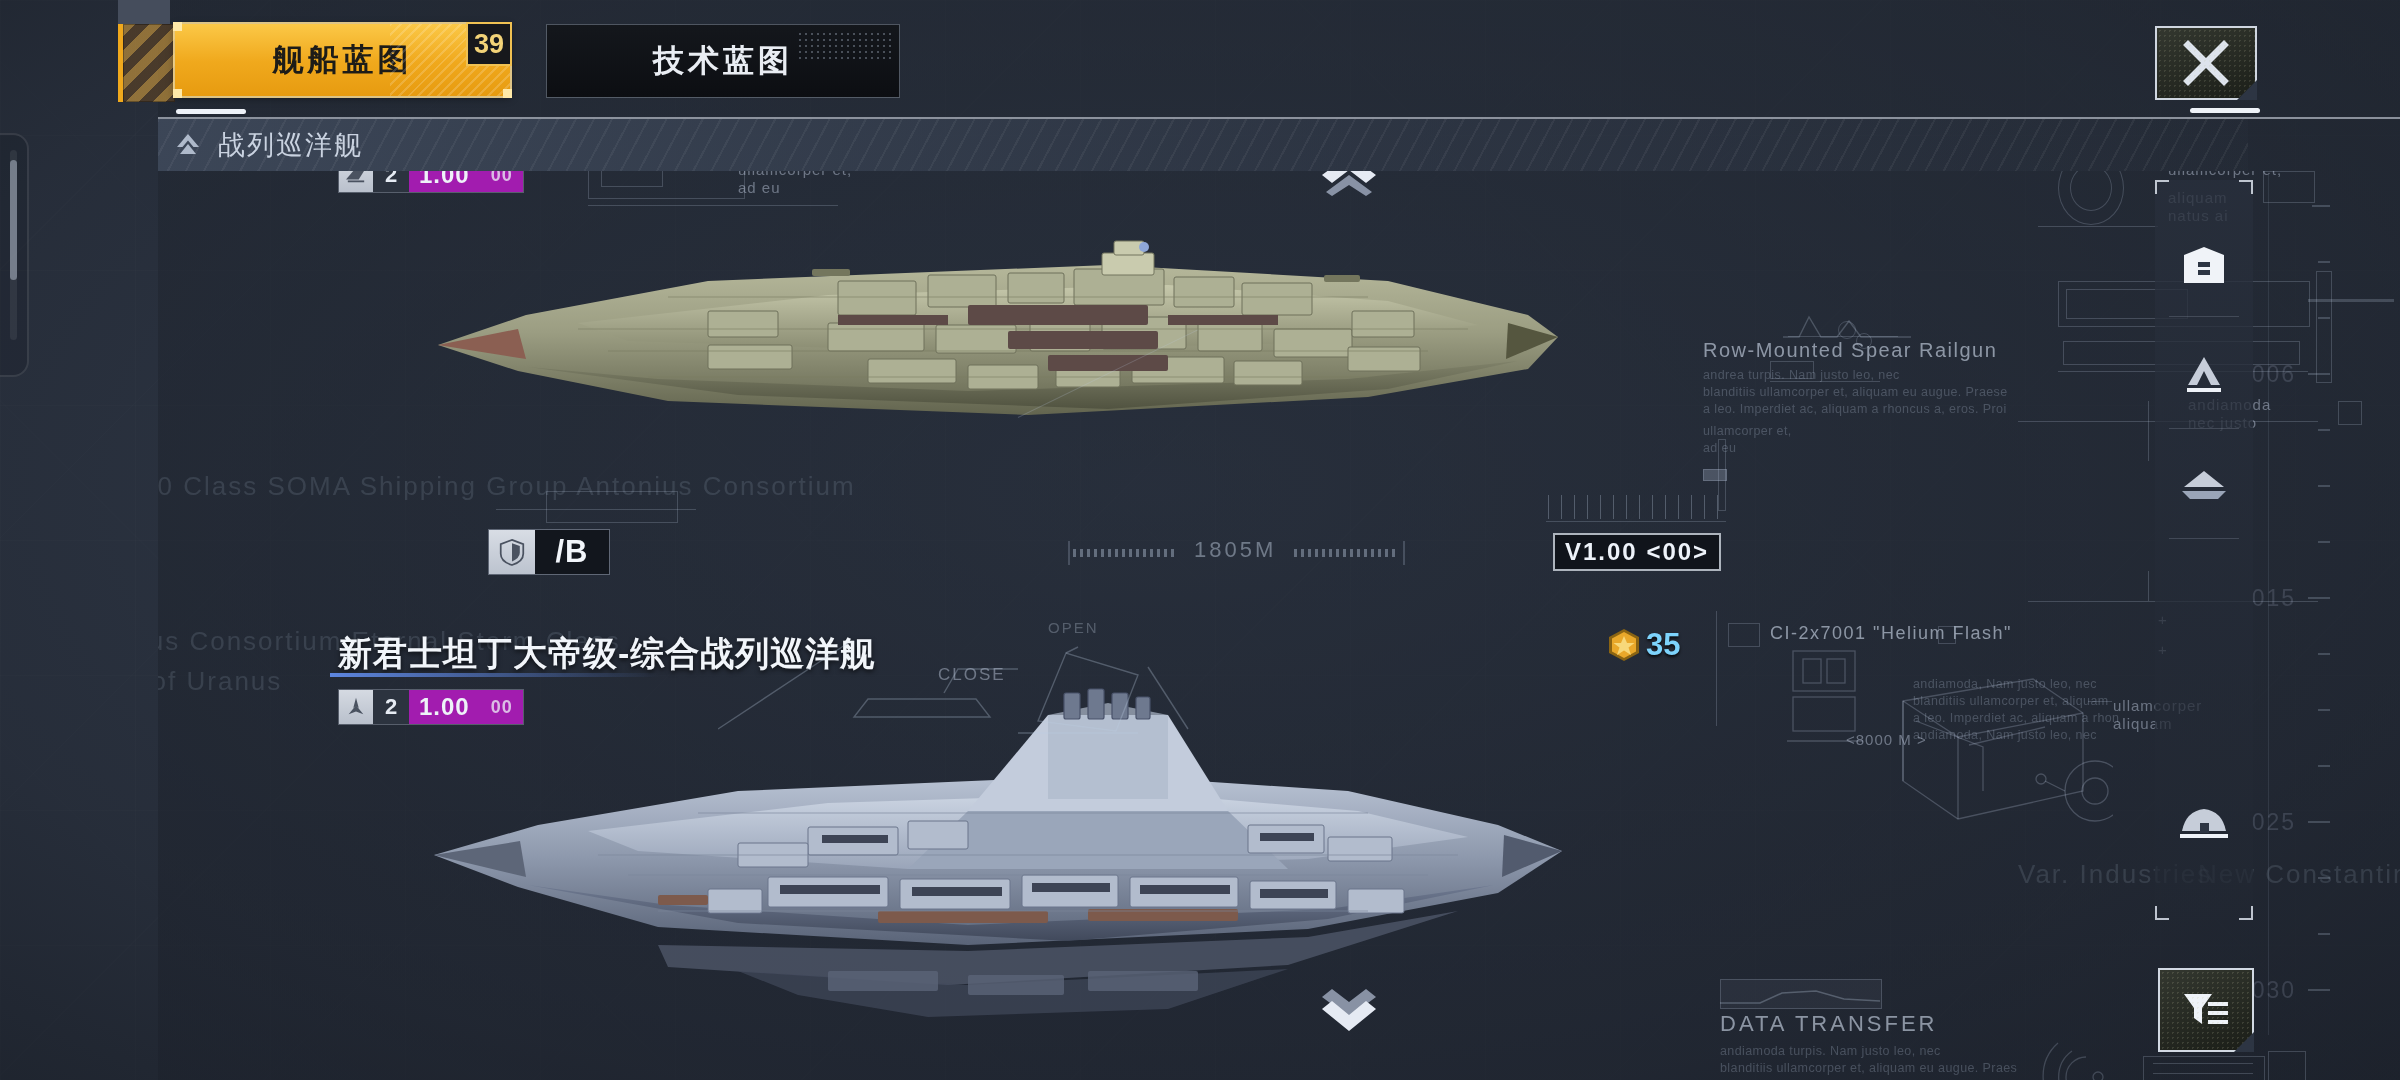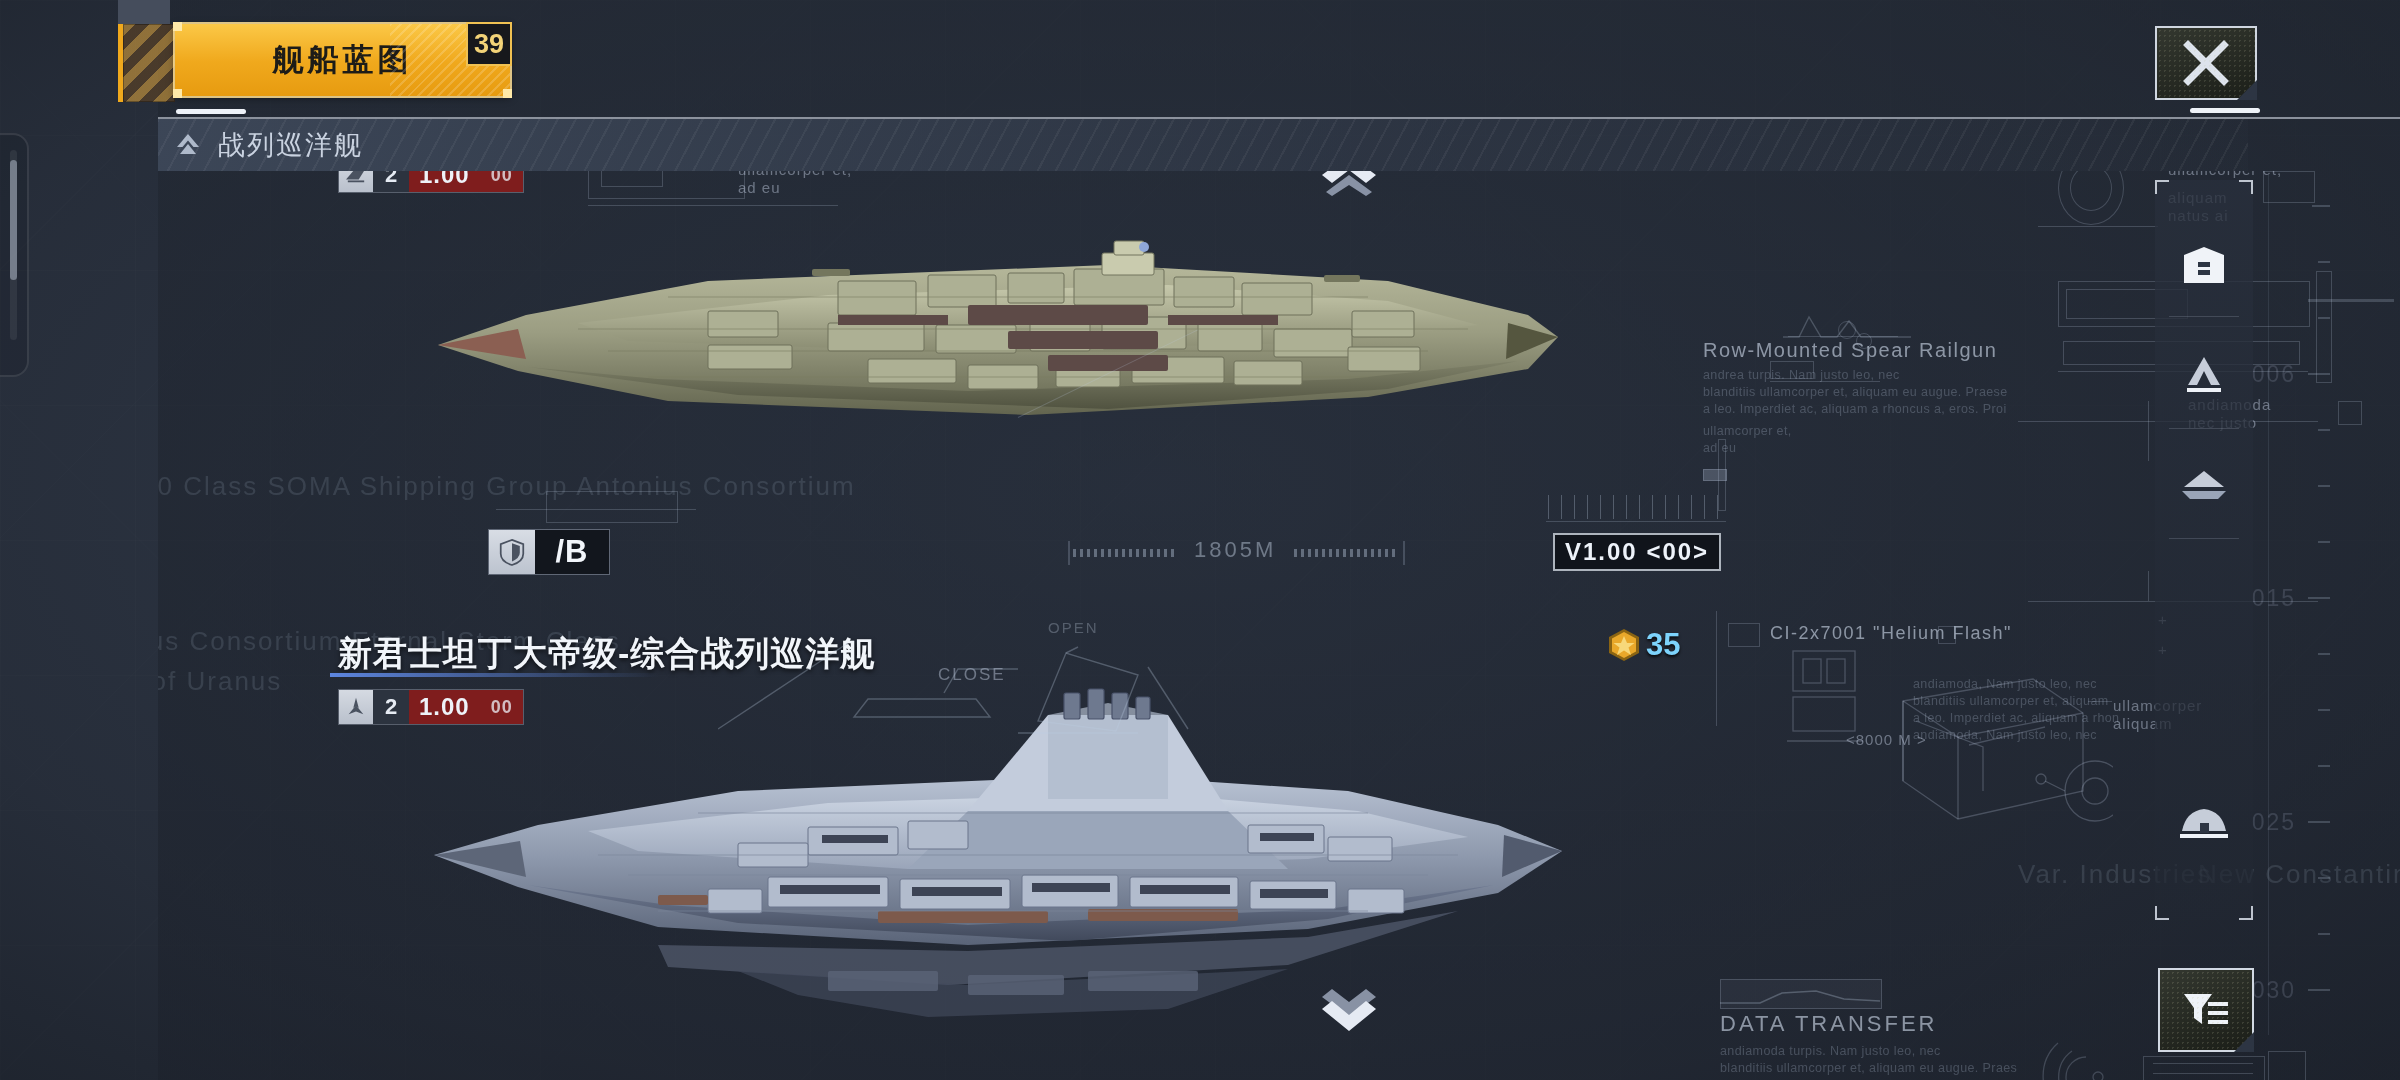--- a/index.html
+++ b/index.html
@@ -203,21 +203,21 @@
   .chip-ico{
     width:34px;background:linear-gradient(180deg,#d5dae2,#b9c0cc);
     display:flex;align-items:center;justify-content:center;
   }
   .chip-num{
     min-width:26px;background:#2c333f;color:#e6ebf3;
     display:flex;align-items:center;justify-content:center;
     font-size:22px;font-weight:bold;padding:0 5px;
   }
   .chip-val{
-    background:#7f1d1d;color:#eef2f8;display:flex;align-items:center;
+    background:#a21caf;color:#eef2f8;display:flex;align-items:center;
     font-size:24px;font-weight:bold;padding:0 10px;letter-spacing:1px;
   }
   .chip-val small{font-size:18px;opacity:.75;margin-left:21px;}
 
   .armor-chip{
     position:absolute;display:flex;align-items:stretch;height:44px;
     border:1px solid rgba(185,196,212,.4);
   }
   .armor-ico{width:46px;background:linear-gradient(180deg,#d8dde5,#bcc3cf);
     display:flex;align-items:center;justify-content:center;}
@@ -325,20 +325,24 @@
   <div class="topbar">
 
     <div class="tab tab-active">
       <span>舰船蓝图</span>
       <span class="tab-hatch"></span>
       <span class="tab-corner-tr"></span>
       <span class="tab-corner-bl"></span>
       <span class="tab-badge">39</span>
     </div>
 
+    <div class="tab tab-inactive">
+      <span>技术蓝图</span>
+      <span class="dots"></span>
+    </div>
 
 
     <div class="close-btn">
       <span class="grid"></span>
       <svg width="52" height="52" viewBox="0 0 52 52">
         <line x1="8" y1="8" x2="44" y2="44" stroke="#dde3ec" stroke-width="7" stroke-linecap="square"></line>
         <line x1="44" y1="8" x2="8" y2="44" stroke="#dde3ec" stroke-width="7" stroke-linecap="square"></line>
       </svg>
       <span class="clip"></span>
     </div>

